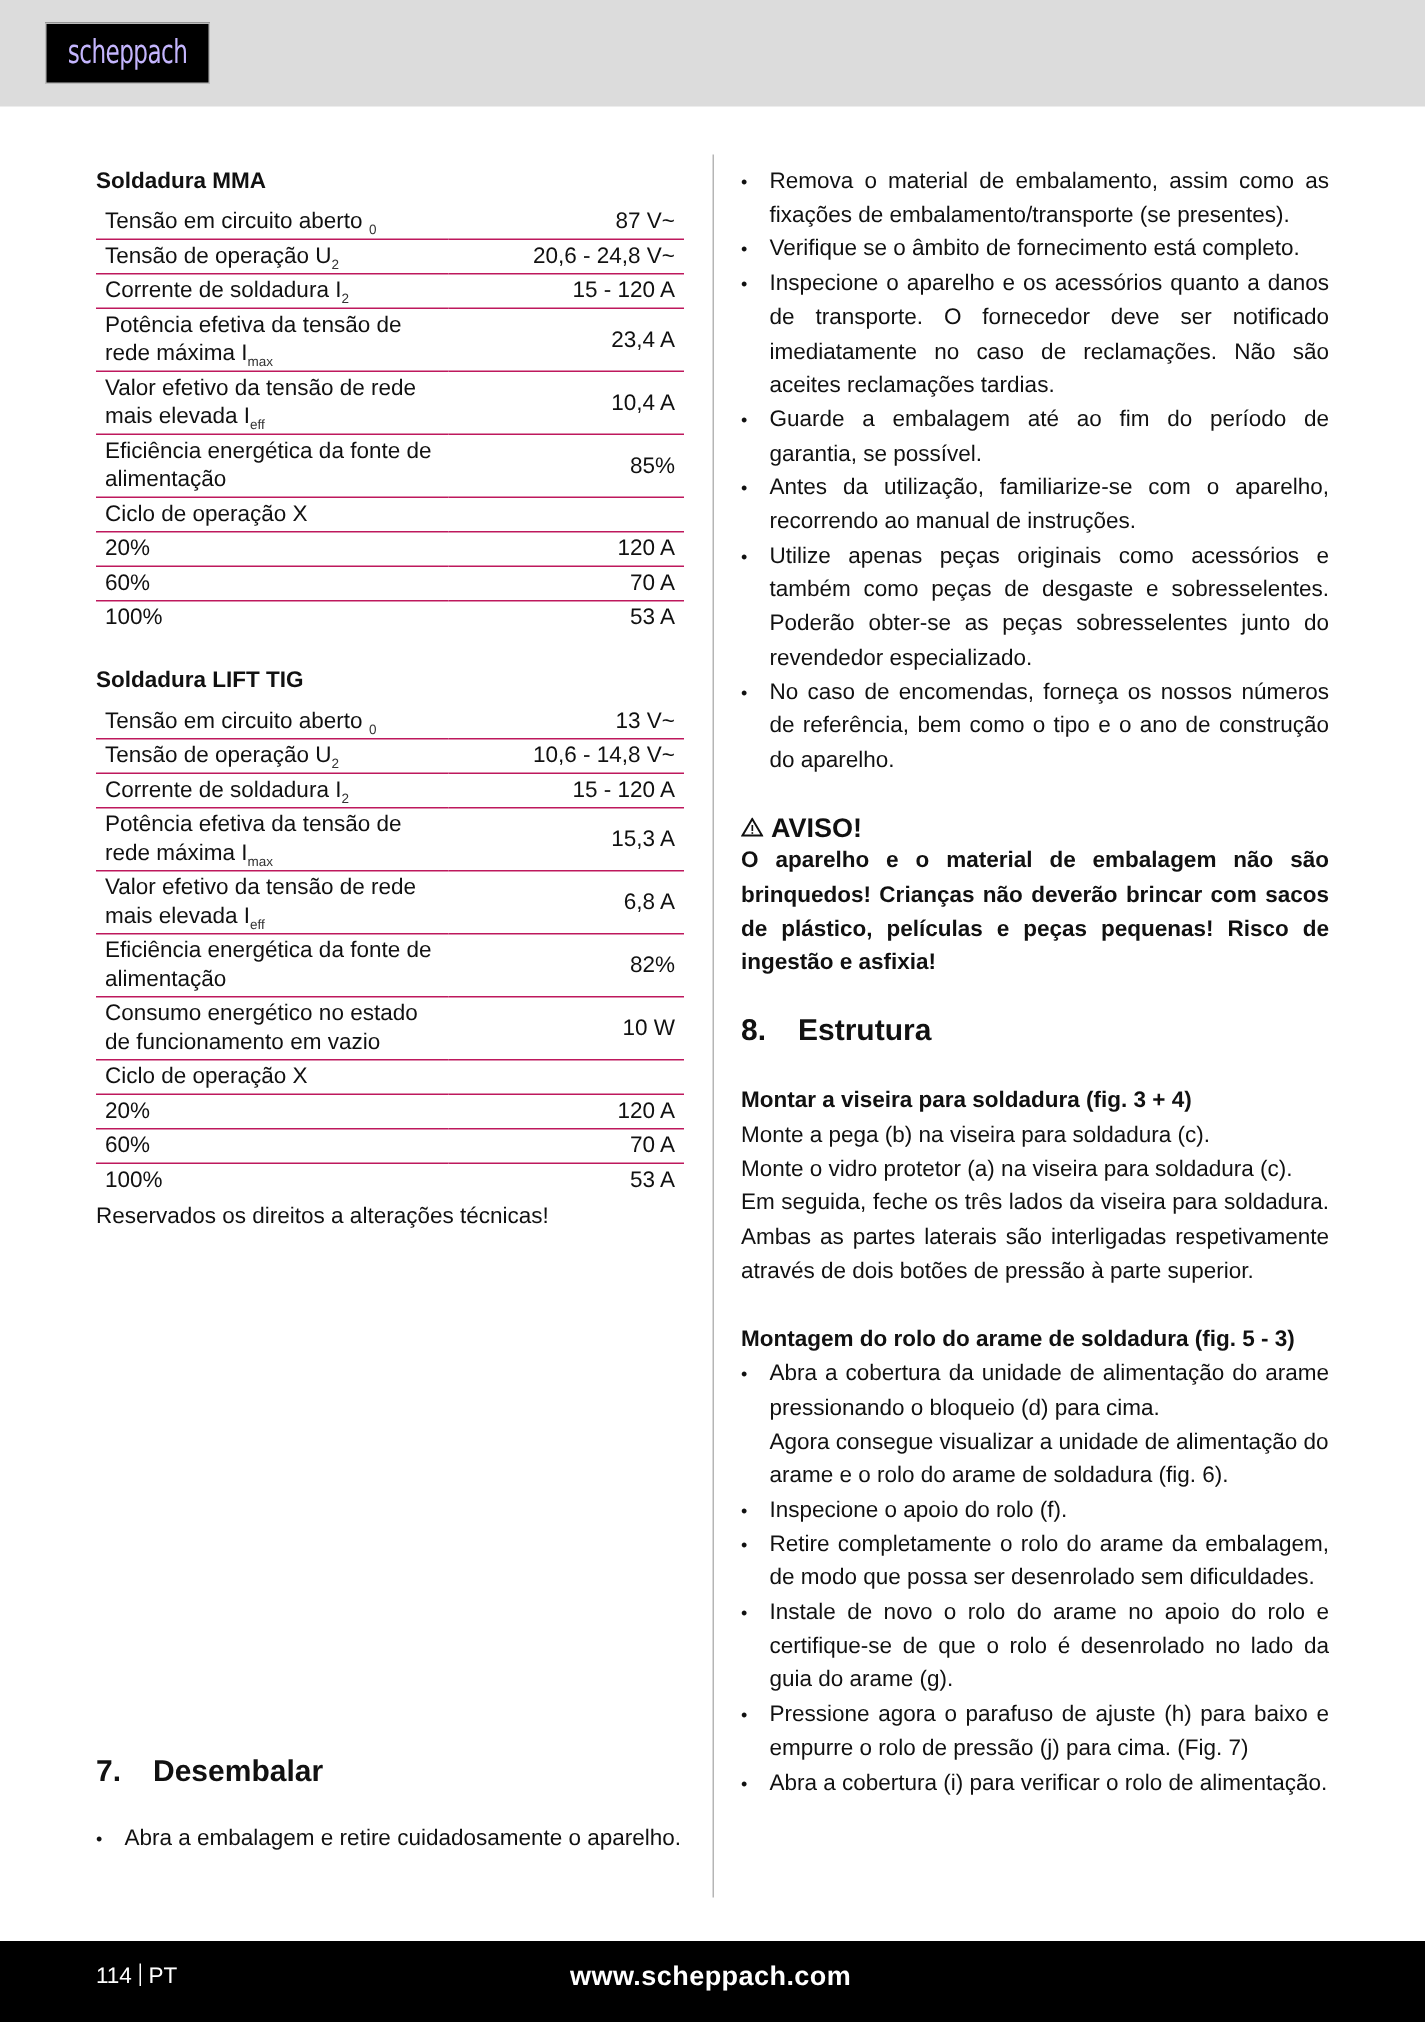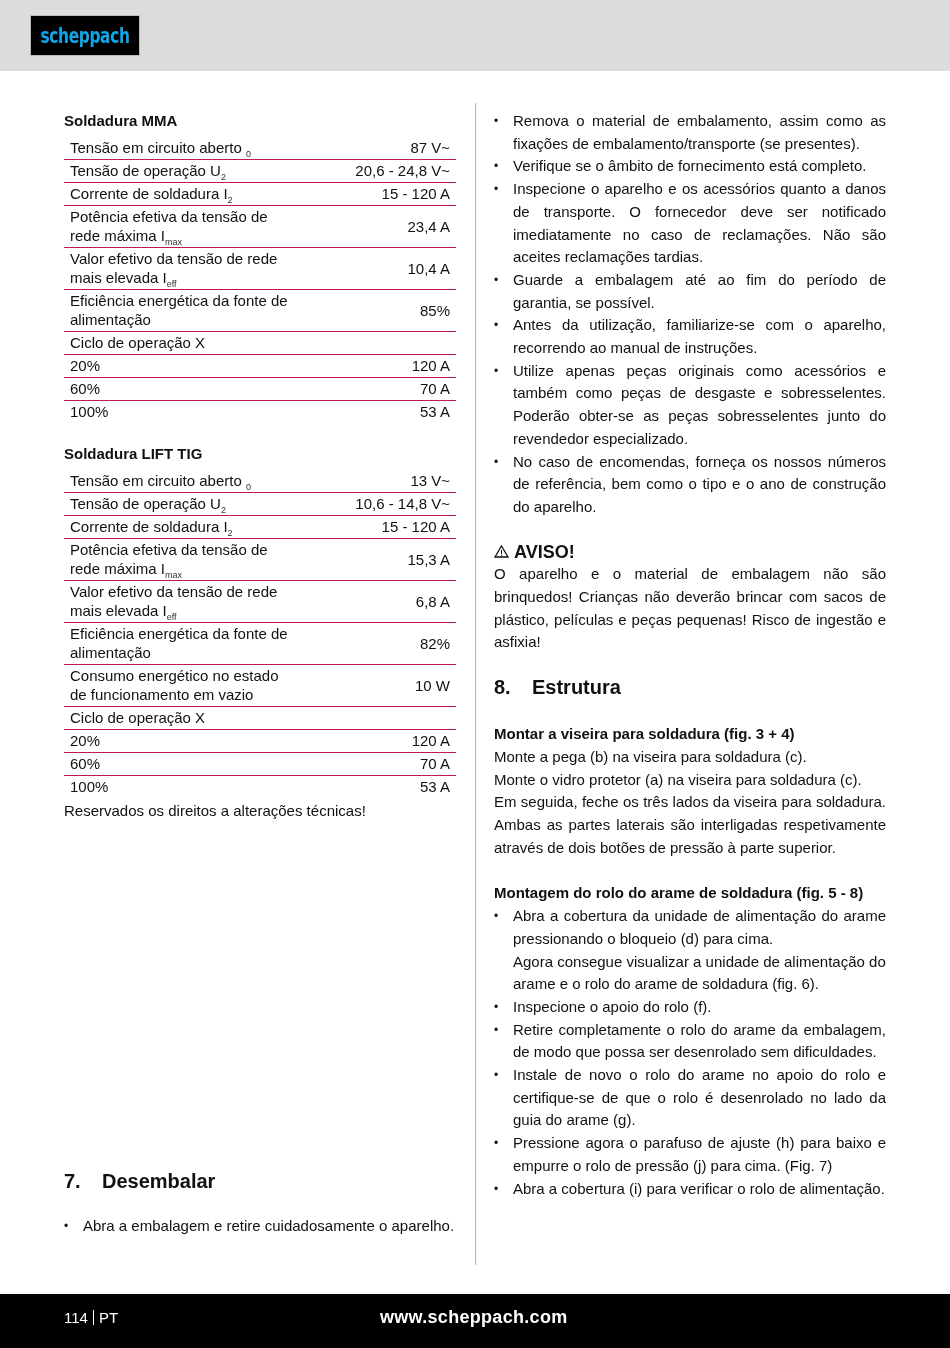--- a/index.html
+++ b/index.html
@@ -3,23 +3,23 @@
 <meta charset="utf-8">
 <style>
   html, body { margin: 0; padding: 0; }
   body {
     width: 950px; height: 1348px; position: relative; background: #ffffff;
     font-family: "Liberation Sans", sans-serif; color: #111; overflow: hidden;
   }
   .header { position: absolute; left: 0; top: 0; width: 950px; height: 71px; background: #dcdcdc; }
   .logo {
     position: absolute; left: 30px; top: 15px; width: 110px; height: 41px;
-    background: #000; color: #0ea5e9; border: 1px solid #bbb; box-sizing: border-box;
+    background: #000; color: #c4b5fd; border: 1px solid #bbb; box-sizing: border-box;
     display: flex; align-items: center; justify-content: center;
-    font-family: "DejaVu Sans Condensed", "DejaVu Sans", sans-serif; font-weight: bold;
+    font-family: "DejaVu Sans Condensed", "DejaVu Sans", sans-serif; font-weight: normal;
     font-size: 22px; letter-spacing: -0.5px; transform-origin: center;
   }
   .logo span { display: inline-block; transform: scaleX(0.78); }
 
   .divider { position: absolute; left: 475px; top: 103px; width: 1px; height: 1162px; background: #b5b5b5; }
 
   .col-left { position: absolute; left: 64px; top: 110px; width: 392px; }
   .col-right { position: absolute; left: 494px; top: 110px; width: 392px; }
 
   .sec-title { font-weight: bold; font-size: 15px; margin: 0; height: 22px; line-height: 22px; }
@@ -35,21 +35,21 @@
 
   .h2 { font-weight: bold; font-size: 20px; display: flex; }
   .h2 .num { width: 38px; }
 
   ul.bul { list-style: none; margin: 0; padding: 0; font-size: 15px; line-height: 22.7px; }
   ul.bul li { position: relative; padding-left: 19px; text-align: justify; }
   ul.bul li::before { content: "\2022"; position: absolute; left: 0; top: 0; font-size: 12px; }
   p.par { margin: 0; font-size: 15px; line-height: 22.7px; text-align: justify; }
   .bold { font-weight: bold; }
   .warn-title { font-weight: bold; font-size: 18px; line-height: 22.7px; display: flex; align-items: center; gap: 5px; }
-  .warn-body { font-weight: normal; font-size: 15px; line-height: 22.7px; text-align: justify; margin: 0; }
+  .warn-body { font-weight: bold; font-size: 15px; line-height: 22.7px; text-align: justify; margin: 0; }
 
   .footer { position: absolute; left: 0; top: 1294px; width: 950px; height: 54px; background: #000; color: #fff; text-decoration: underline; }
   .footer .pg { position: absolute; left: 64px; top: 15px; font-size: 15px; }
   .footer .pg .sep { display: inline-block; width: 1px; height: 15px; background: #fff; vertical-align: -2px; margin: 0 5px; }
   .footer .url { position: absolute; left: 380px; top: 13px; font-size: 18px; font-weight: bold; letter-spacing: 0.3px; }
 </style>
 </head>
 <body>
 
 <div class="header">
@@ -201,21 +201,21 @@
   </div>
 
   <div style="margin-top:24px;">
     <p class="par bold">Montar a viseira para soldadura (fig. 3 + 4)</p>
     <p class="par">Monte a pega (b) na viseira para soldadura (c).</p>
     <p class="par">Monte o vidro protetor (a) na viseira para soldadura (c).</p>
     <p class="par">Em seguida, feche os três lados da viseira para soldadura. Ambas as partes laterais são interligadas respetivamente através de dois botões de pressão à parte superior.</p>
   </div>
 
   <div style="margin-top:23px;">
-    <p class="par bold" style="text-align:left;">Montagem do rolo do arame de soldadura (fig. 5 - 8)</p>
+    <p class="par bold" style="text-align:left;">Montagem do rolo do arame de soldadura (fig. 5 - 3)</p>
     <ul class="bul">
       <li>
         <span>Abra a cobertura da unidade de alimentação do arame pressionando o bloqueio (d) para cima.</span>
         <span style="display:block; text-align:left;">Agora consegue visualizar a unidade de alimentação do arame e o rolo do arame de soldadura (fig. 6).</span>
       </li>
       <li>Inspecione o apoio do rolo (f).</li>
       <li>Retire completamente o rolo do arame da embalagem, de modo que possa ser desenrolado sem dificuldades.</li>
       <li>Instale de novo o rolo do arame no apoio do rolo e certifique-se de que o rolo é desenrolado no lado da guia do arame (g).</li>
       <li>Pressione agora o parafuso de ajuste (h) para baixo e empurre o rolo de pressão (j) para cima. (Fig. 7)</li>
       <li>Abra a cobertura (i) para verificar o rolo de alimentação.</li>

